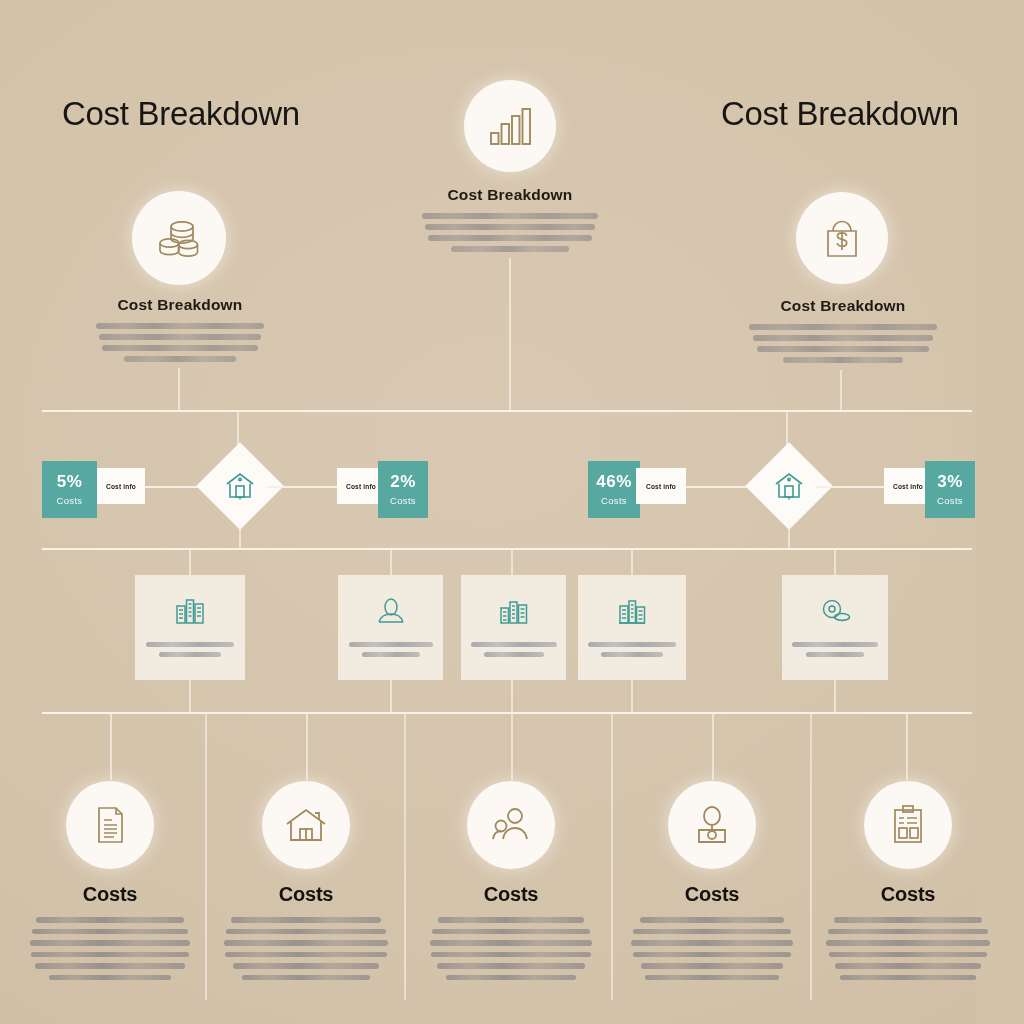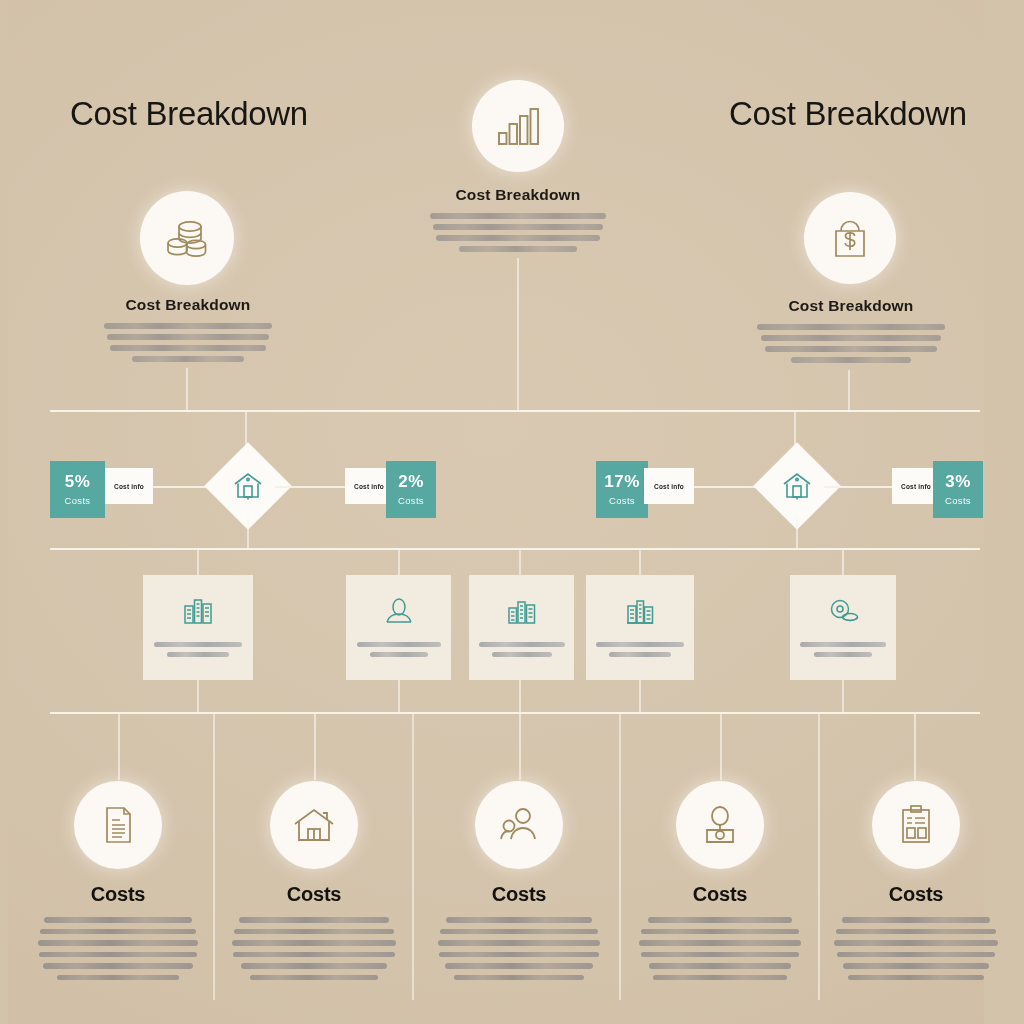--- a/index.html
+++ b/index.html
@@ -14,21 +14,20 @@
     background: #d4c3ab;
     position: relative;
   }
 
   #stage {
     position: absolute;
     inset: 0;
     width: 976px; height: 1024px;
     background:
       radial-gradient(ellipse 120% 95% at 50% 42%, #d9c9b2 0%, #d4c3ab 55%, #cbb99f 100%);
-    margin-left: 8px;
   }
 
   
   .hbus {
     position: absolute;
     height: 2px;
     background: #fbf6ee;
     opacity: .92;
   }
   .vline {
@@ -273,21 +272,21 @@
   <div class="hconn" style="left:267px; top:486px; width:70px;"></div>
   <div class="white-box" style="left:337px; top:468px; width:48px; height:36px;">
     <span class="wl">Cost info</span>
   </div>
   <div class="pct-box" style="left:378px; top:461px; width:50px; height:57px;">
     <span class="pv">2%</span>
     <span class="pl">Costs</span>
   </div>
 
   <div class="pct-box" style="left:588px; top:461px; width:52px; height:57px;">
-    <span class="pv">17%</span>
+    <span class="pv">46%</span>
     <span class="pl">Costs</span>
   </div>
   <div class="white-box" style="left:636px; top:468px; width:50px; height:36px;">
     <span class="wl">Cost info</span>
   </div>
   <div class="hconn" style="left:686px; top:486px; width:66px;"></div>
 
   <div class="diamond" style="left:758px; top:455px; width:62px; height:62px;">
     <span>
       <svg width="34" height="34" viewBox="0 0 34 34" fill="none" stroke="#3f9b94" stroke-width="1.6">

